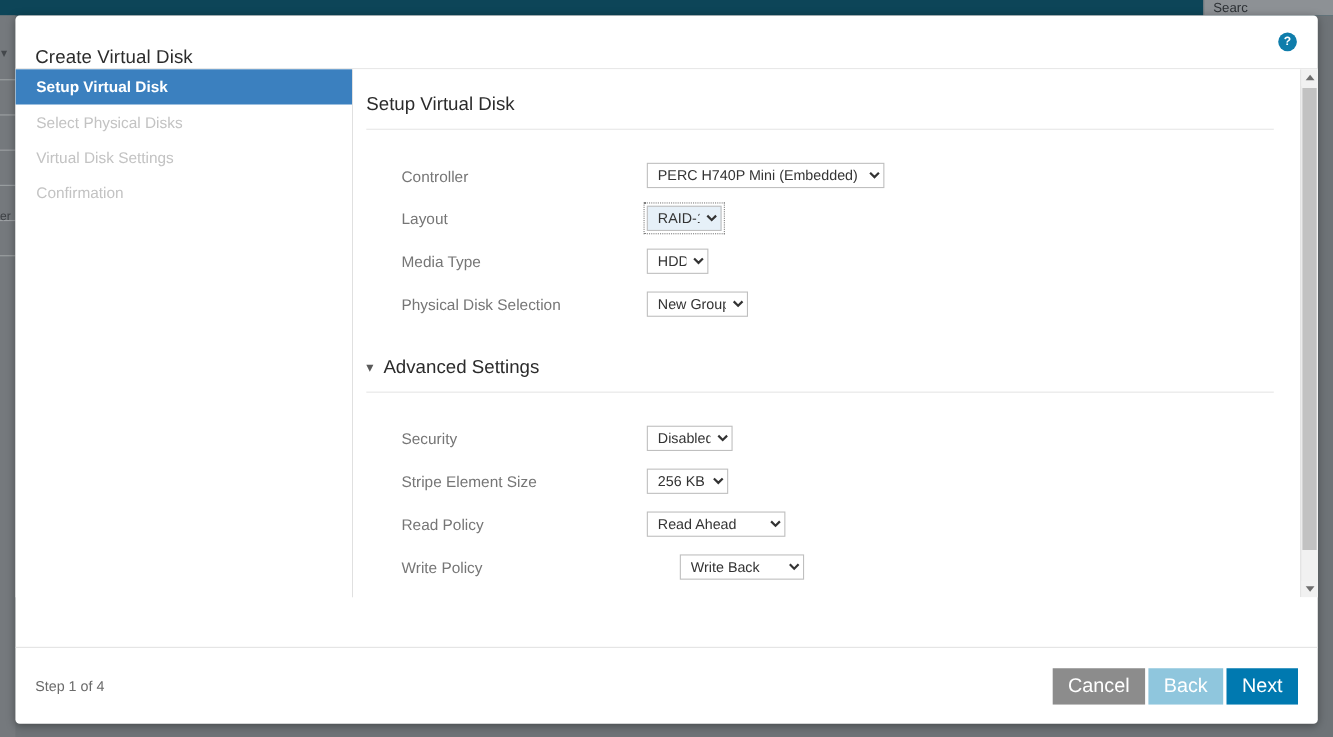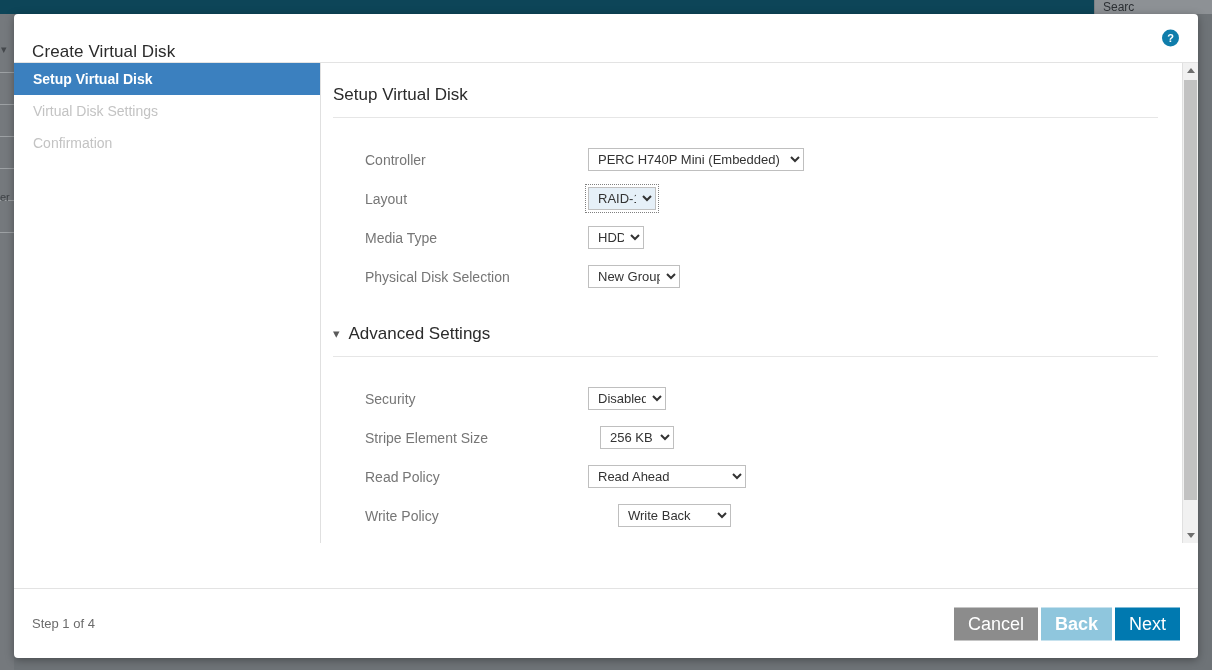--- a/index.html
+++ b/index.html
@@ -237,20 +237,21 @@
 
   <div id="modal-header">
     <div id="modal-title">Create Virtual Disk</div>
     <div id="help-icon">?</div>
   </div>
 
   <div id="modal-body">
 
     <div id="wizard-steps">
         <div class="step-item active"><span>Setup Virtual Disk</span></div>
+        <div class="step-item"><span>Select Physical Disks</span></div>
         <div class="step-item"><span>Virtual Disk Settings</span></div>
         <div class="step-item"><span>Confirmation</span></div>
       </div>
 
     <div id="content-pane">
       <div id="content-inner">
 
         <div class="section-title">Setup Virtual Disk</div>
 
         <div class="form-grid" id="basic-fields">
@@ -279,25 +280,25 @@
           <span>Advanced Settings</span>
         </div>
 
         <div class="form-grid" id="advanced-fields">
             <div class="form-row">
               <div class="form-label">Security</div>
               <div class="form-control"><select style="width: 78px;"><option>Disabled</option><option>Enabled</option></select></div>
             </div>
             <div class="form-row">
               <div class="form-label">Stripe Element Size</div>
-              <div class="form-control"><select style="width: 74px; margin-left: 12px;"><option>64 KB</option><option>128 KB</option><option selected="">256 KB</option><option>512 KB</option><option>1 MB</option></select></div>
+              <div class="form-control"><select style="width: 74px;"><option>64 KB</option><option>128 KB</option><option selected="">256 KB</option><option>512 KB</option><option>1 MB</option></select></div>
             </div>
             <div class="form-row">
               <div class="form-label">Read Policy</div>
-              <div class="form-control"><select style="width: 158px;"><option>Read Ahead</option><option>No Read Ahead</option></select></div>
+              <div class="form-control"><select style="width: 126px;"><option>Read Ahead</option><option>No Read Ahead</option></select></div>
             </div>
             <div class="form-row">
               <div class="form-label">Write Policy</div>
               <div class="form-control"><select style="width: 113px; margin-left: 30px;"><option>Write Back</option><option>Write Through</option><option>Force Write Back</option></select></div>
             </div>
           </div>
 
       </div>
 
       <div id="vscroll">
@@ -309,18 +310,18 @@
           <span class="sb-arrow"></span>
         </div>
       </div>
     </div>
   </div>
 
   <div id="modal-footer">
     <div id="step-counter">Step 1 of 4</div>
     <div id="footer-buttons">
         <button class="btn btn-cancel" style="background: rgb(140, 140, 140);">Cancel</button>
-        <button class="btn btn-back" style="background: rgb(143, 198, 221); font-weight: bold;">Back</button>
+        <button class="btn btn-back" style="background: rgb(143, 198, 221);">Back</button>
         <button class="btn btn-next" style="background: rgb(0, 121, 176);">Next</button>
       </div>
   </div>
 
 </div>
 
 </body></html>

